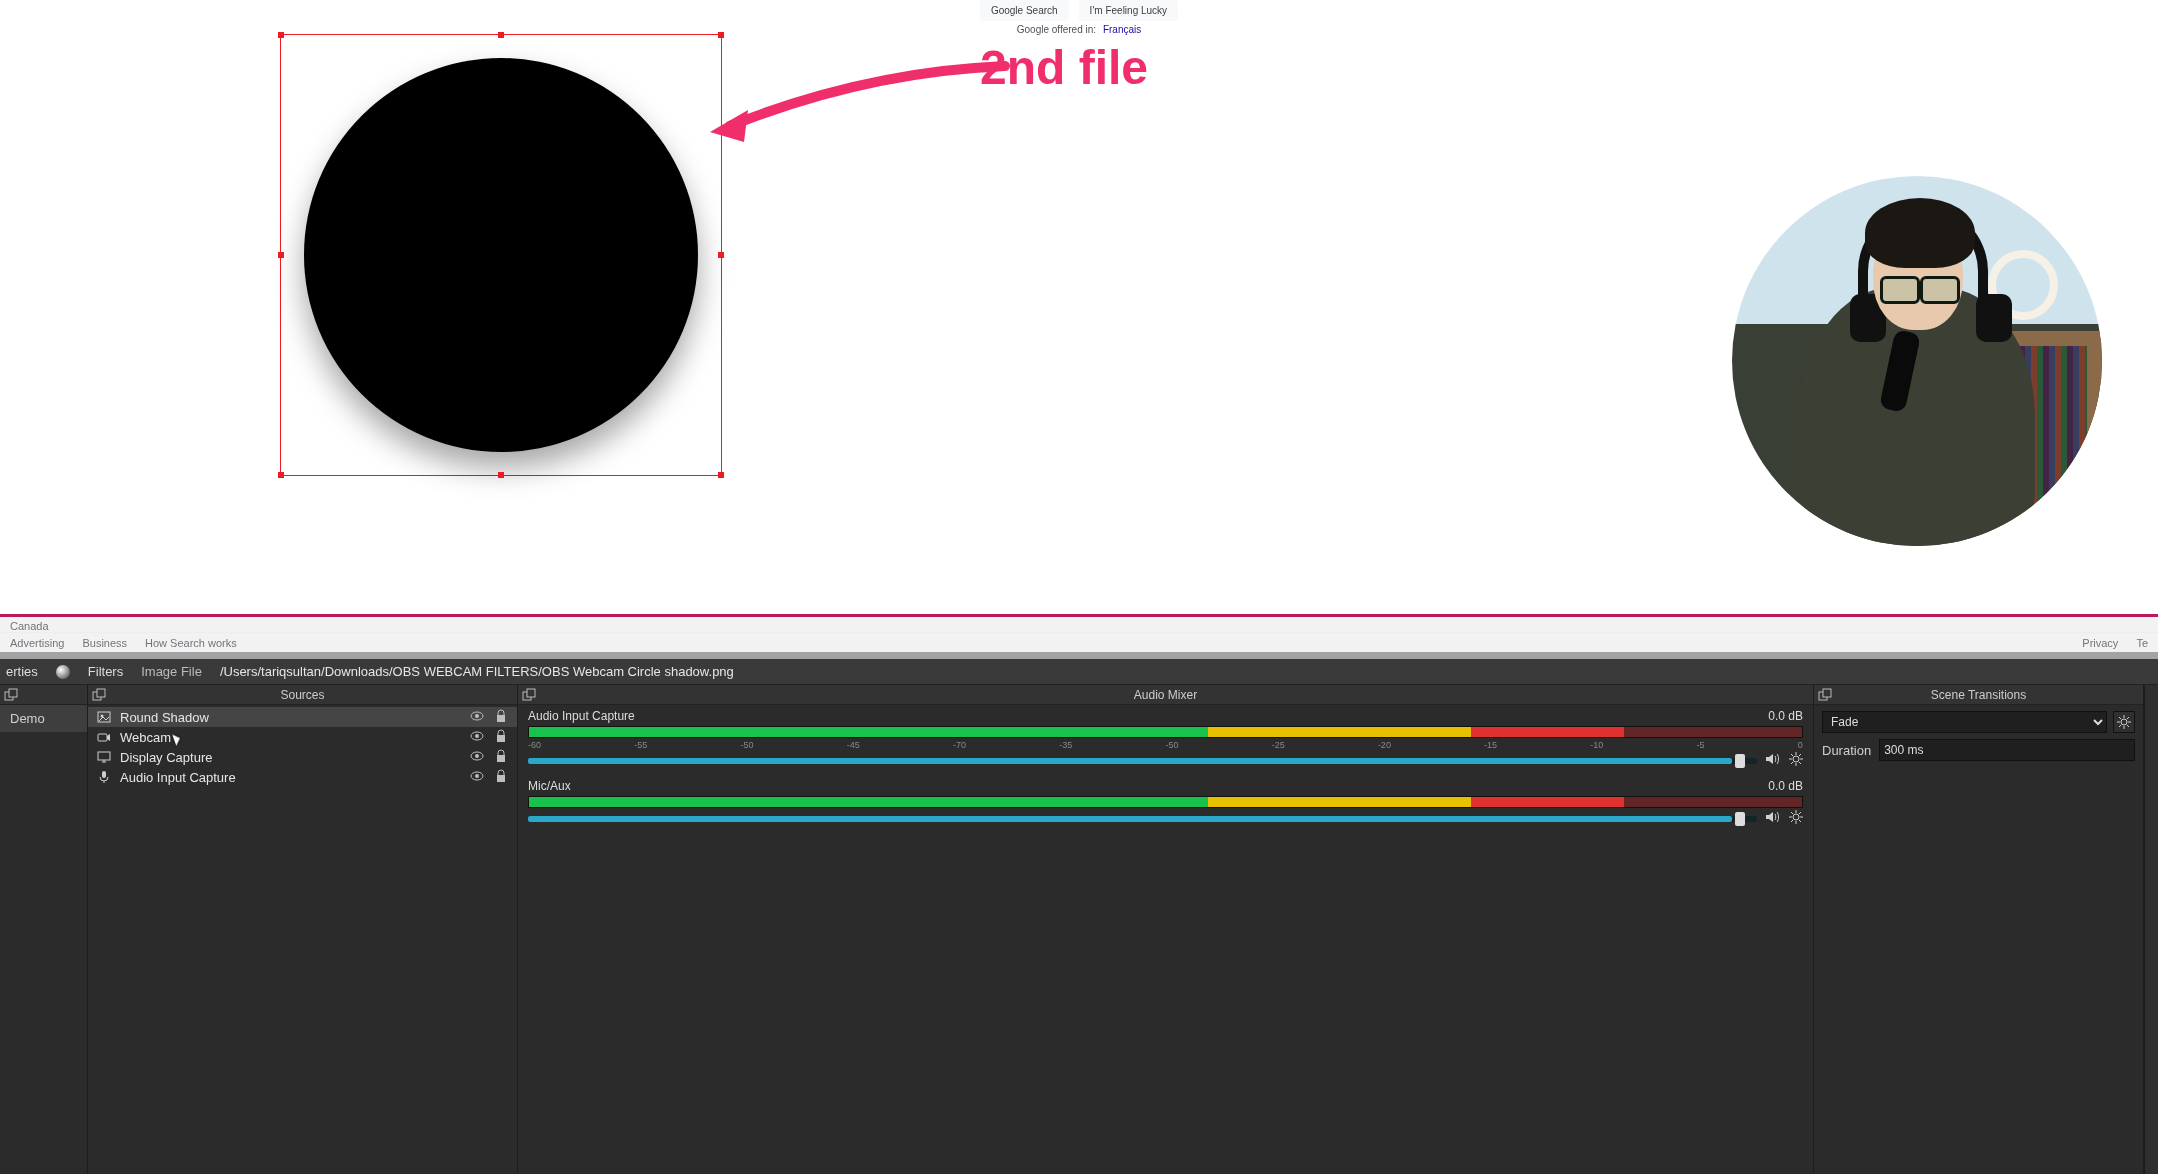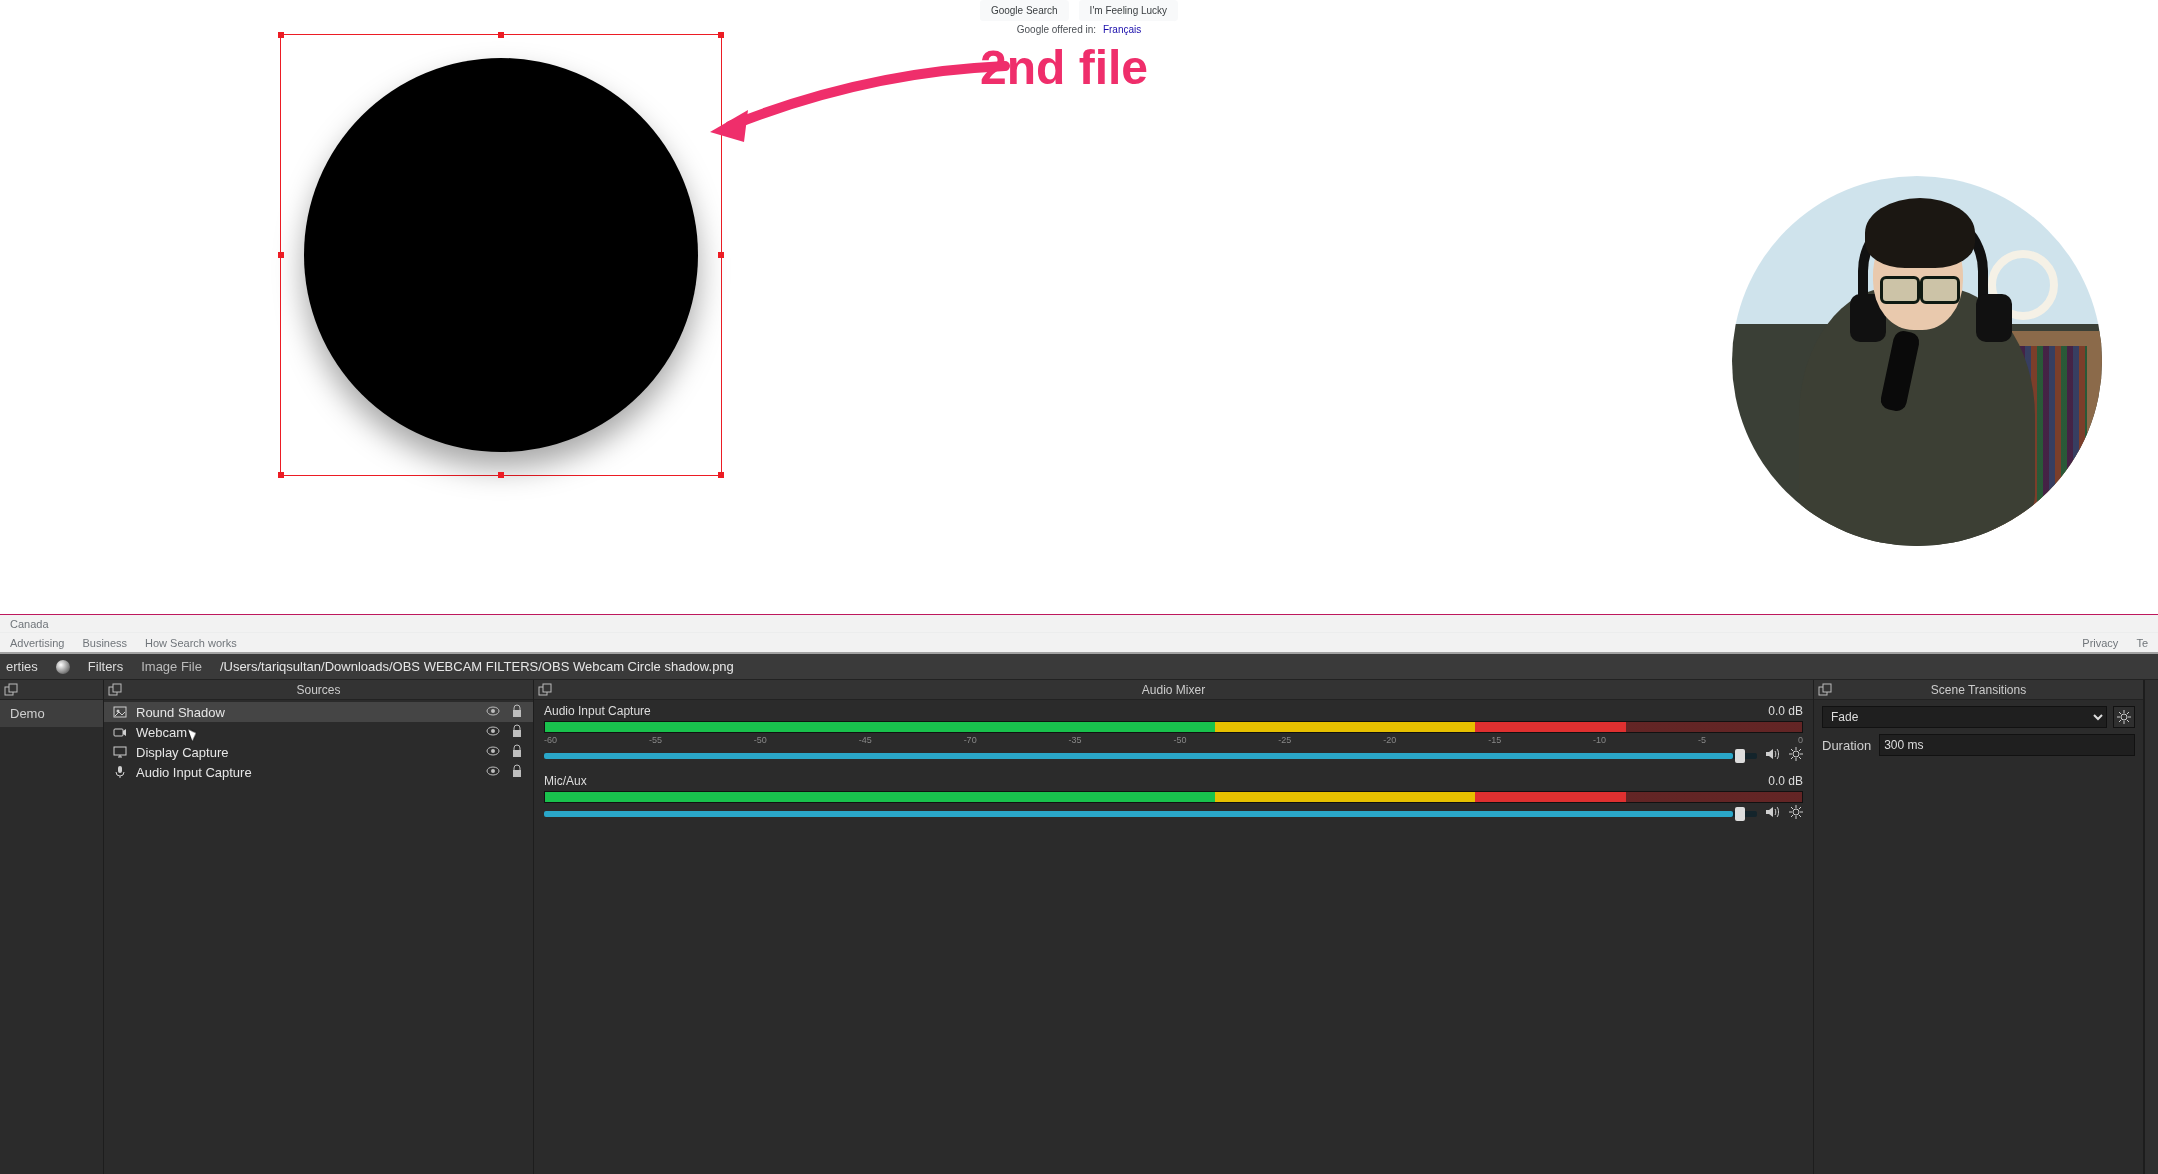--- a/index.html
+++ b/index.html
@@ -21,21 +21,21 @@
 }
 .g-offered {
   position: absolute; top: 24px; left: 50%; transform: translateX(-50%);
   font-size: 10px; color: #4d5156;
 }
 .g-offered a { color: #1a0dab; text-decoration: none; margin-left: 4px; }
 
 .g-footer1 {
   position: absolute; left: 0; right: 0; top: 614px;
   font-size: 11px; color: #70757a; padding: 3px 10px;
-  border-top: 1px solid #be185d; background: #f2f2f2;
+  border-top: 3px solid #be185d; background: #f2f2f2;
 }
 .g-footer2 {
   position: absolute; left: 0; right: 0; top: 632px;
   font-size: 11px; color: #70757a; padding: 4px 10px;
   border-top: 1px solid #eceded; background: #f2f2f2;
   display: flex; gap: 18px;
 }
 .g-footer2 .right { margin-left: auto; display: flex; gap: 18px; }
 
 
@@ -88,21 +88,21 @@
 .webcam .glasses:before{left:0}.webcam .glasses:after{right:0}
 .webcam .headset { position:absolute; left:34%; top:8%; width:130px; height:120px; border:10px solid #111; border-bottom:none; border-radius:70px 70px 0 0; }
 .webcam .earcup{position:absolute;width:36px;height:48px;background:#111;border-radius:10px;top:32%;}
 .webcam .earcup.l{left:32%}.webcam .earcup.r{left:66%}
 .webcam .mic { position:absolute; left:42%; top:42%; width:26px; height:80px; background:#0a0a0a; border-radius:10px; transform:rotate(12deg); }
 
 
 .obs {
   position:absolute; left:0; right:0; top:652px; bottom:0;
   background:#2b2b2b; color:#cfcfcf; font-size:13px;
-  border-top:2px solid #a3a3a3;
+  border-top:7px solid #a3a3a3;
 }
 .obs .topbar {
   display:flex; align-items:center; gap:18px;
   height:26px; padding:0 6px; background:#3a3a3a; border-bottom:1px solid #222;
 }
 .obs .topbar .tab { color:#ddd; }
 .obs .topbar .filters-ico{width:14px;height:14px;border-radius:50%;background:radial-gradient(circle at 35% 35%,#fff,#888 60%,#333);} 
 .obs .topbar .lbl { color:#bbb; }
 .obs .topbar .path { color:#e6e6e6; }
 
@@ -112,21 +112,21 @@
 .panel .head {
   height:20px; display:flex; align-items:center; justify-content:center;
   background:#333; color:#ccc; font-size:12px; position:relative;
   border-bottom:1px solid #222;
 }
 .panel .head .pop {
   position:absolute; left:4px; top:3px; width:14px; height:14px;
 }
 .pop svg{display:block}
 
-.scenes { width:104px; }
+.scenes { width:88px; }
 .scenes .item {
   padding:6px 10px; background:#3e3e3e;
 }
 
 .sources { width:430px; }
 .sources .list { padding:2px 0; }
 .sources .row {
   display:flex; align-items:center; gap:8px; padding:2px 8px; height:20px;
 }
 .sources .row.sel { background:#454545; }

